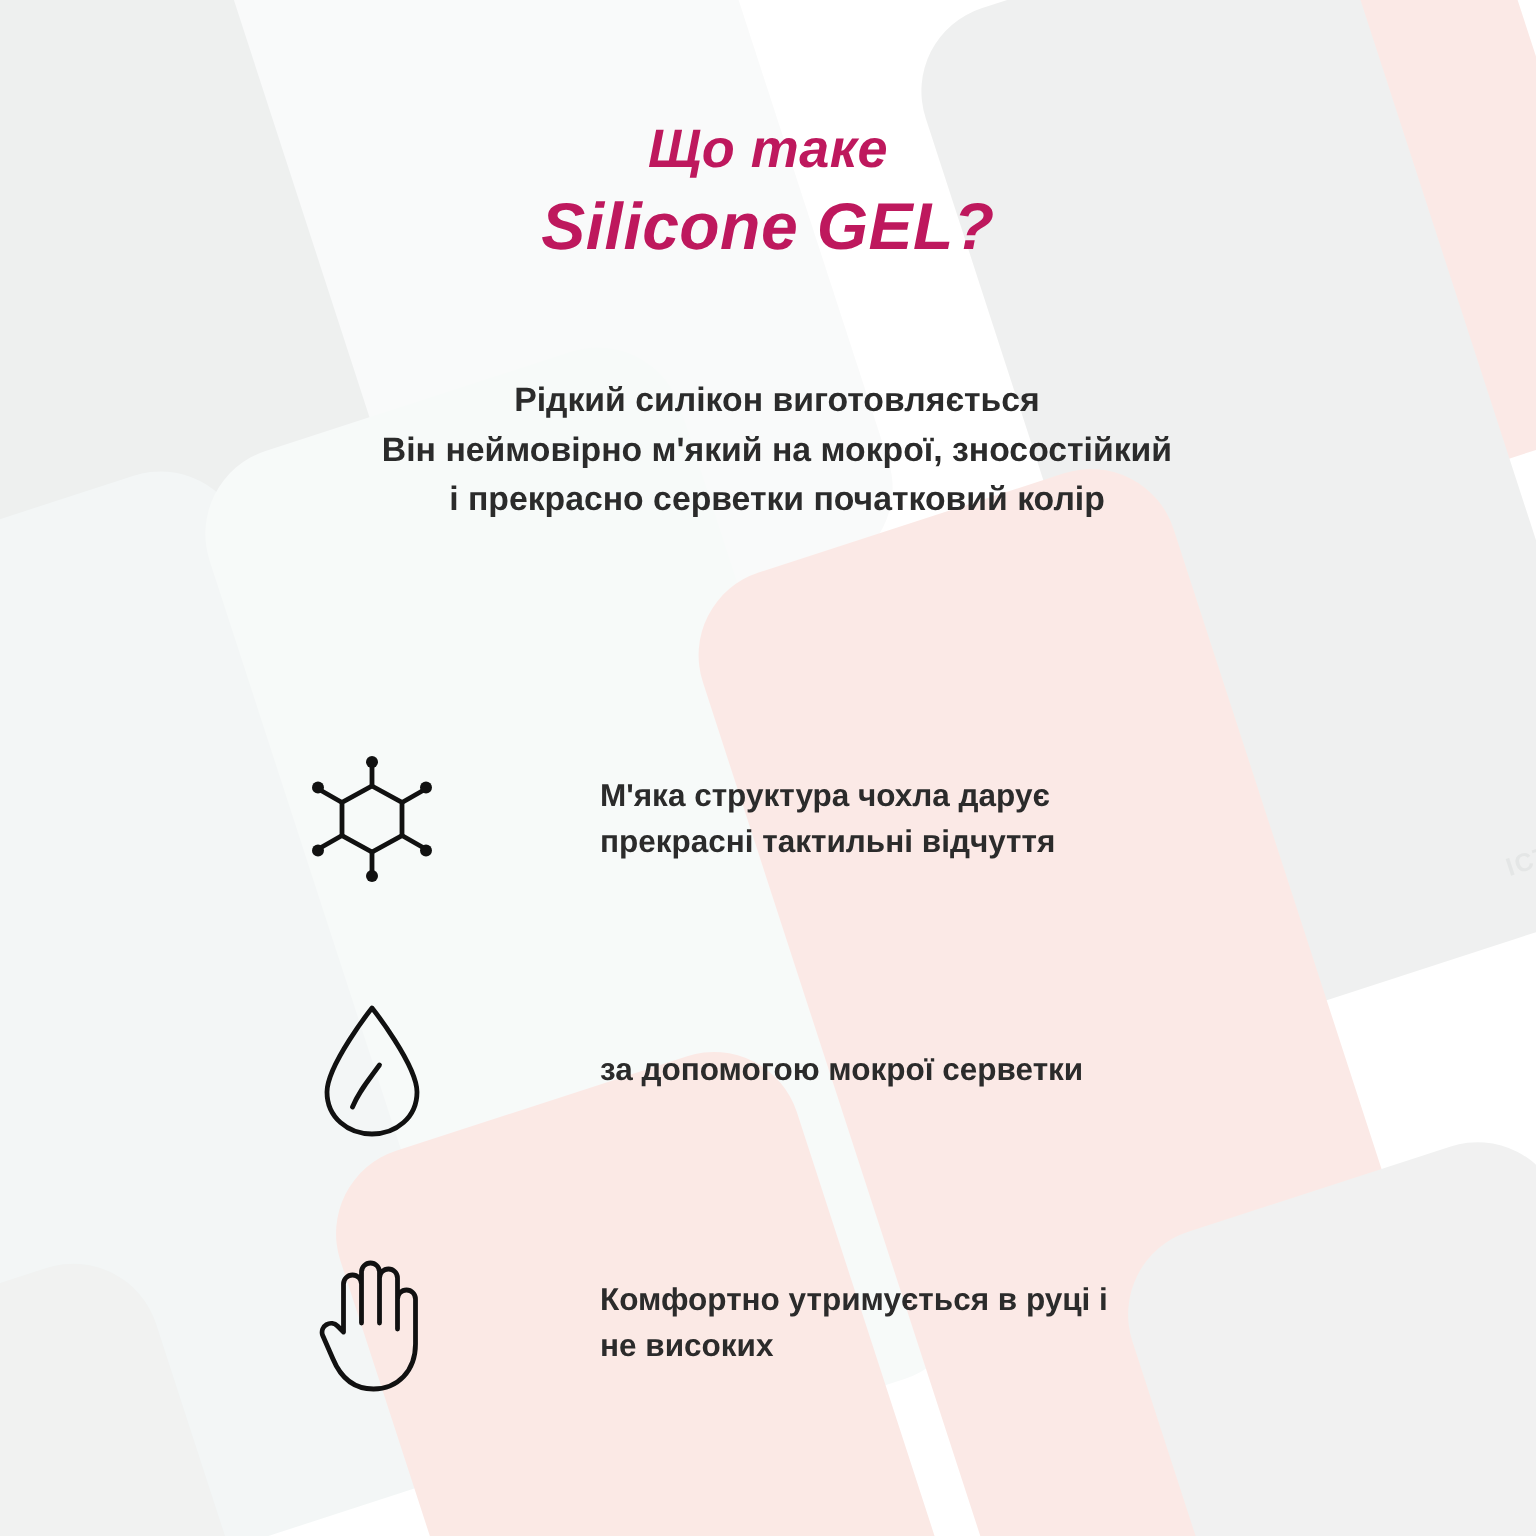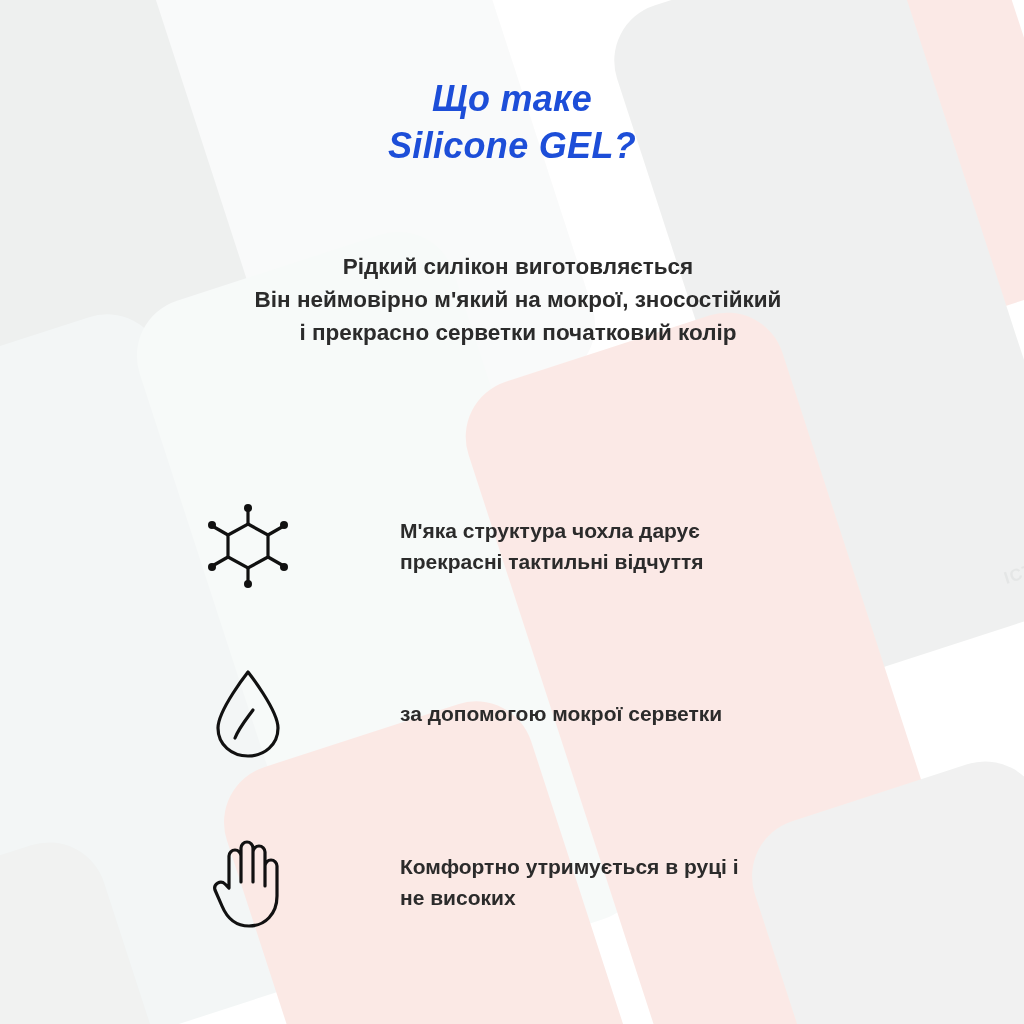--- a/index.html
+++ b/index.html
@@ -136,28 +136,28 @@
     width: 100%;
     height: 100%;
   }
 
   .headline {
     position: absolute;
     top: 76px;
     left: 0;
     right: 0;
     text-align: center;
-    color: #1d4ed8;
+    color: #be185d;
     font-style: italic;
     font-weight: bold;
     font-size: 36px;
     line-height: 1.3;
     letter-spacing: .3px;
   }
-  .headline .l2 { display: block; font-size: 36px; }
+  .headline .l2 { display: block; font-size: 44px; }
 
   .intro {
     position: absolute;
     top: 250px;
     left: 0;
     right: 0;
     text-align: center;
     color: #2b2b2b;
     font-size: 22.5px;
     font-weight: bold;

